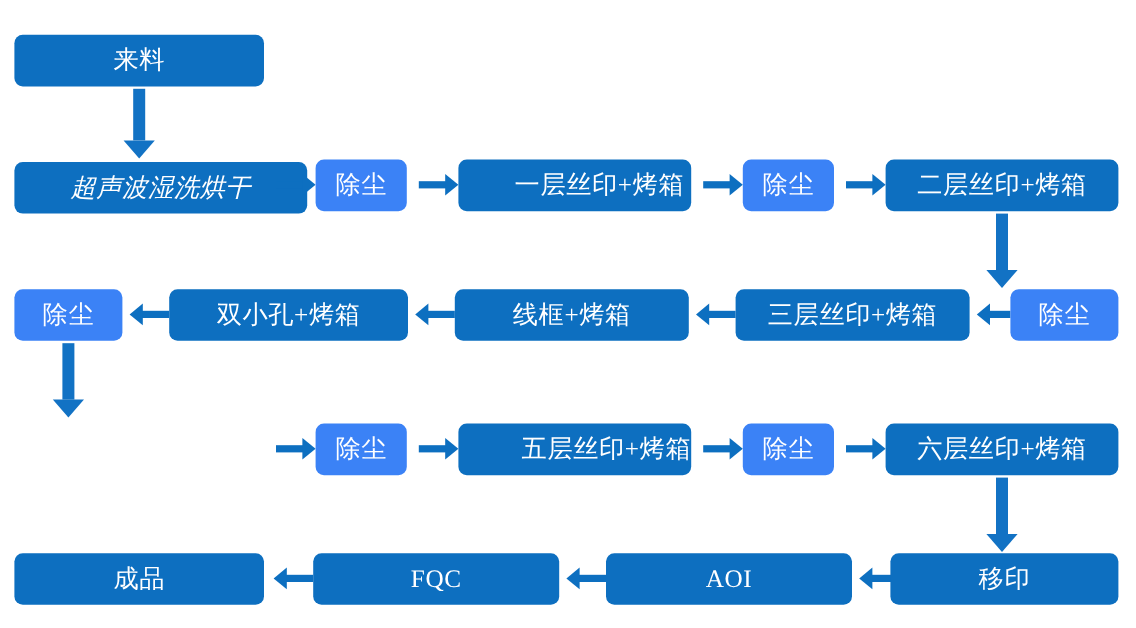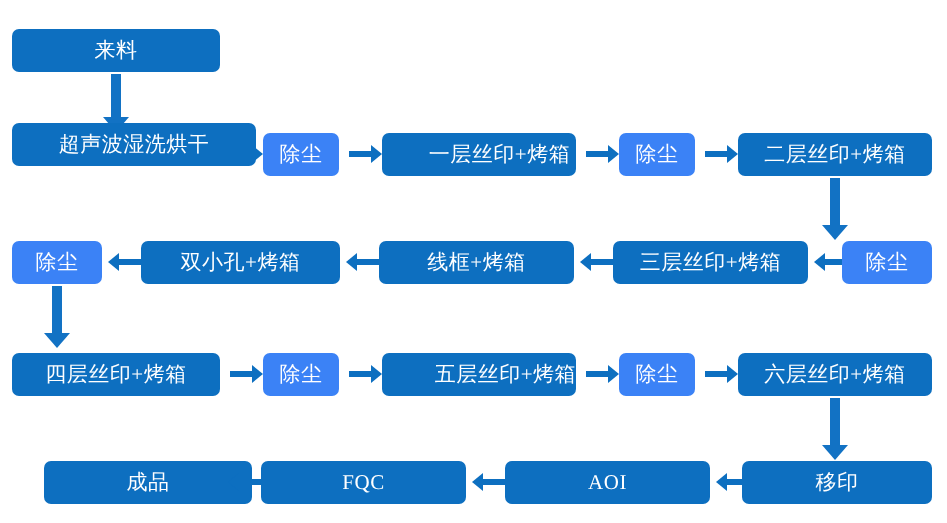--- a/index.html
+++ b/index.html
@@ -88,21 +88,21 @@
 
   <div class="node blue" style="left:12px; top:29px; width:208px; height:43px;">
     <span>来料</span>
   </div>
 
   <div class="varrow" style="left:103px; top:74px; height:58px;">
     <div class="vshaft" style="height:43px;"></div>
     <div class="vhead" style="top:43px;"></div>
   </div>
 
-  <div class="node blue" style="left:12px; top:123px; width:244px; height:43px;">
+  <div class="node blue" style="left:12px; top:135px; width:244px; height:43px;font-style:italic;">
     <span>超声波湿洗烘干</span>
   </div>
 
   <div class="harrow right" style="left:230px; top:143px; width:33px;">
     <div class="shaft"></div>
       <div class="head"></div>
   </div>
 
   <div class="node red" style="left:263px; top:133px; width:76px; height:43px;">
     <span>除尘</span>
@@ -178,23 +178,20 @@
 
   <div class="node red" style="left:842px; top:241px; width:90px; height:43px;">
     <span>除尘</span>
   </div>
 
   <div class="varrow" style="left:44px; top:286px; height:62px;">
     <div class="vshaft" style="height:47px;"></div>
     <div class="vhead" style="top:47px;"></div>
   </div>
 
-  <div class="node blue" style="left:12px; top:353px; width:208px; height:43px;">
-    <span>四层丝印+烤箱</span>
-  </div>
 
   <div class="harrow right" style="left:230px; top:363px; width:33px;">
     <div class="shaft"></div>
       <div class="head"></div>
   </div>
 
   <div class="node red" style="left:263px; top:353px; width:76px; height:43px;">
     <span>除尘</span>
   </div>
 
@@ -223,21 +220,21 @@
 
   <div class="node blue" style="left:738px; top:353px; width:194px; height:43px;text-align:center;">
     <span>六层丝印+烤箱</span>
   </div>
 
   <div class="varrow" style="left:822px; top:398px; height:62px;">
     <div class="vshaft" style="height:47px;"></div>
     <div class="vhead" style="top:47px;"></div>
   </div>
 
-  <div class="node blue" style="left:12px; top:461px; width:208px; height:43px;margin-left:32px;">
+  <div class="node blue" style="left:12px; top:461px; width:208px; height:43px;">
     <span>成品</span>
   </div>
 
   <div class="harrow left" style="left:228px; top:471px; width:33px;">
     <div class="shaft"></div>
       <div class="head"></div>
   </div>
 
   <div class="node blue" style="left:261px; top:461px; width:205px; height:43px;text-align:right;">
     <span>FQC</span>

